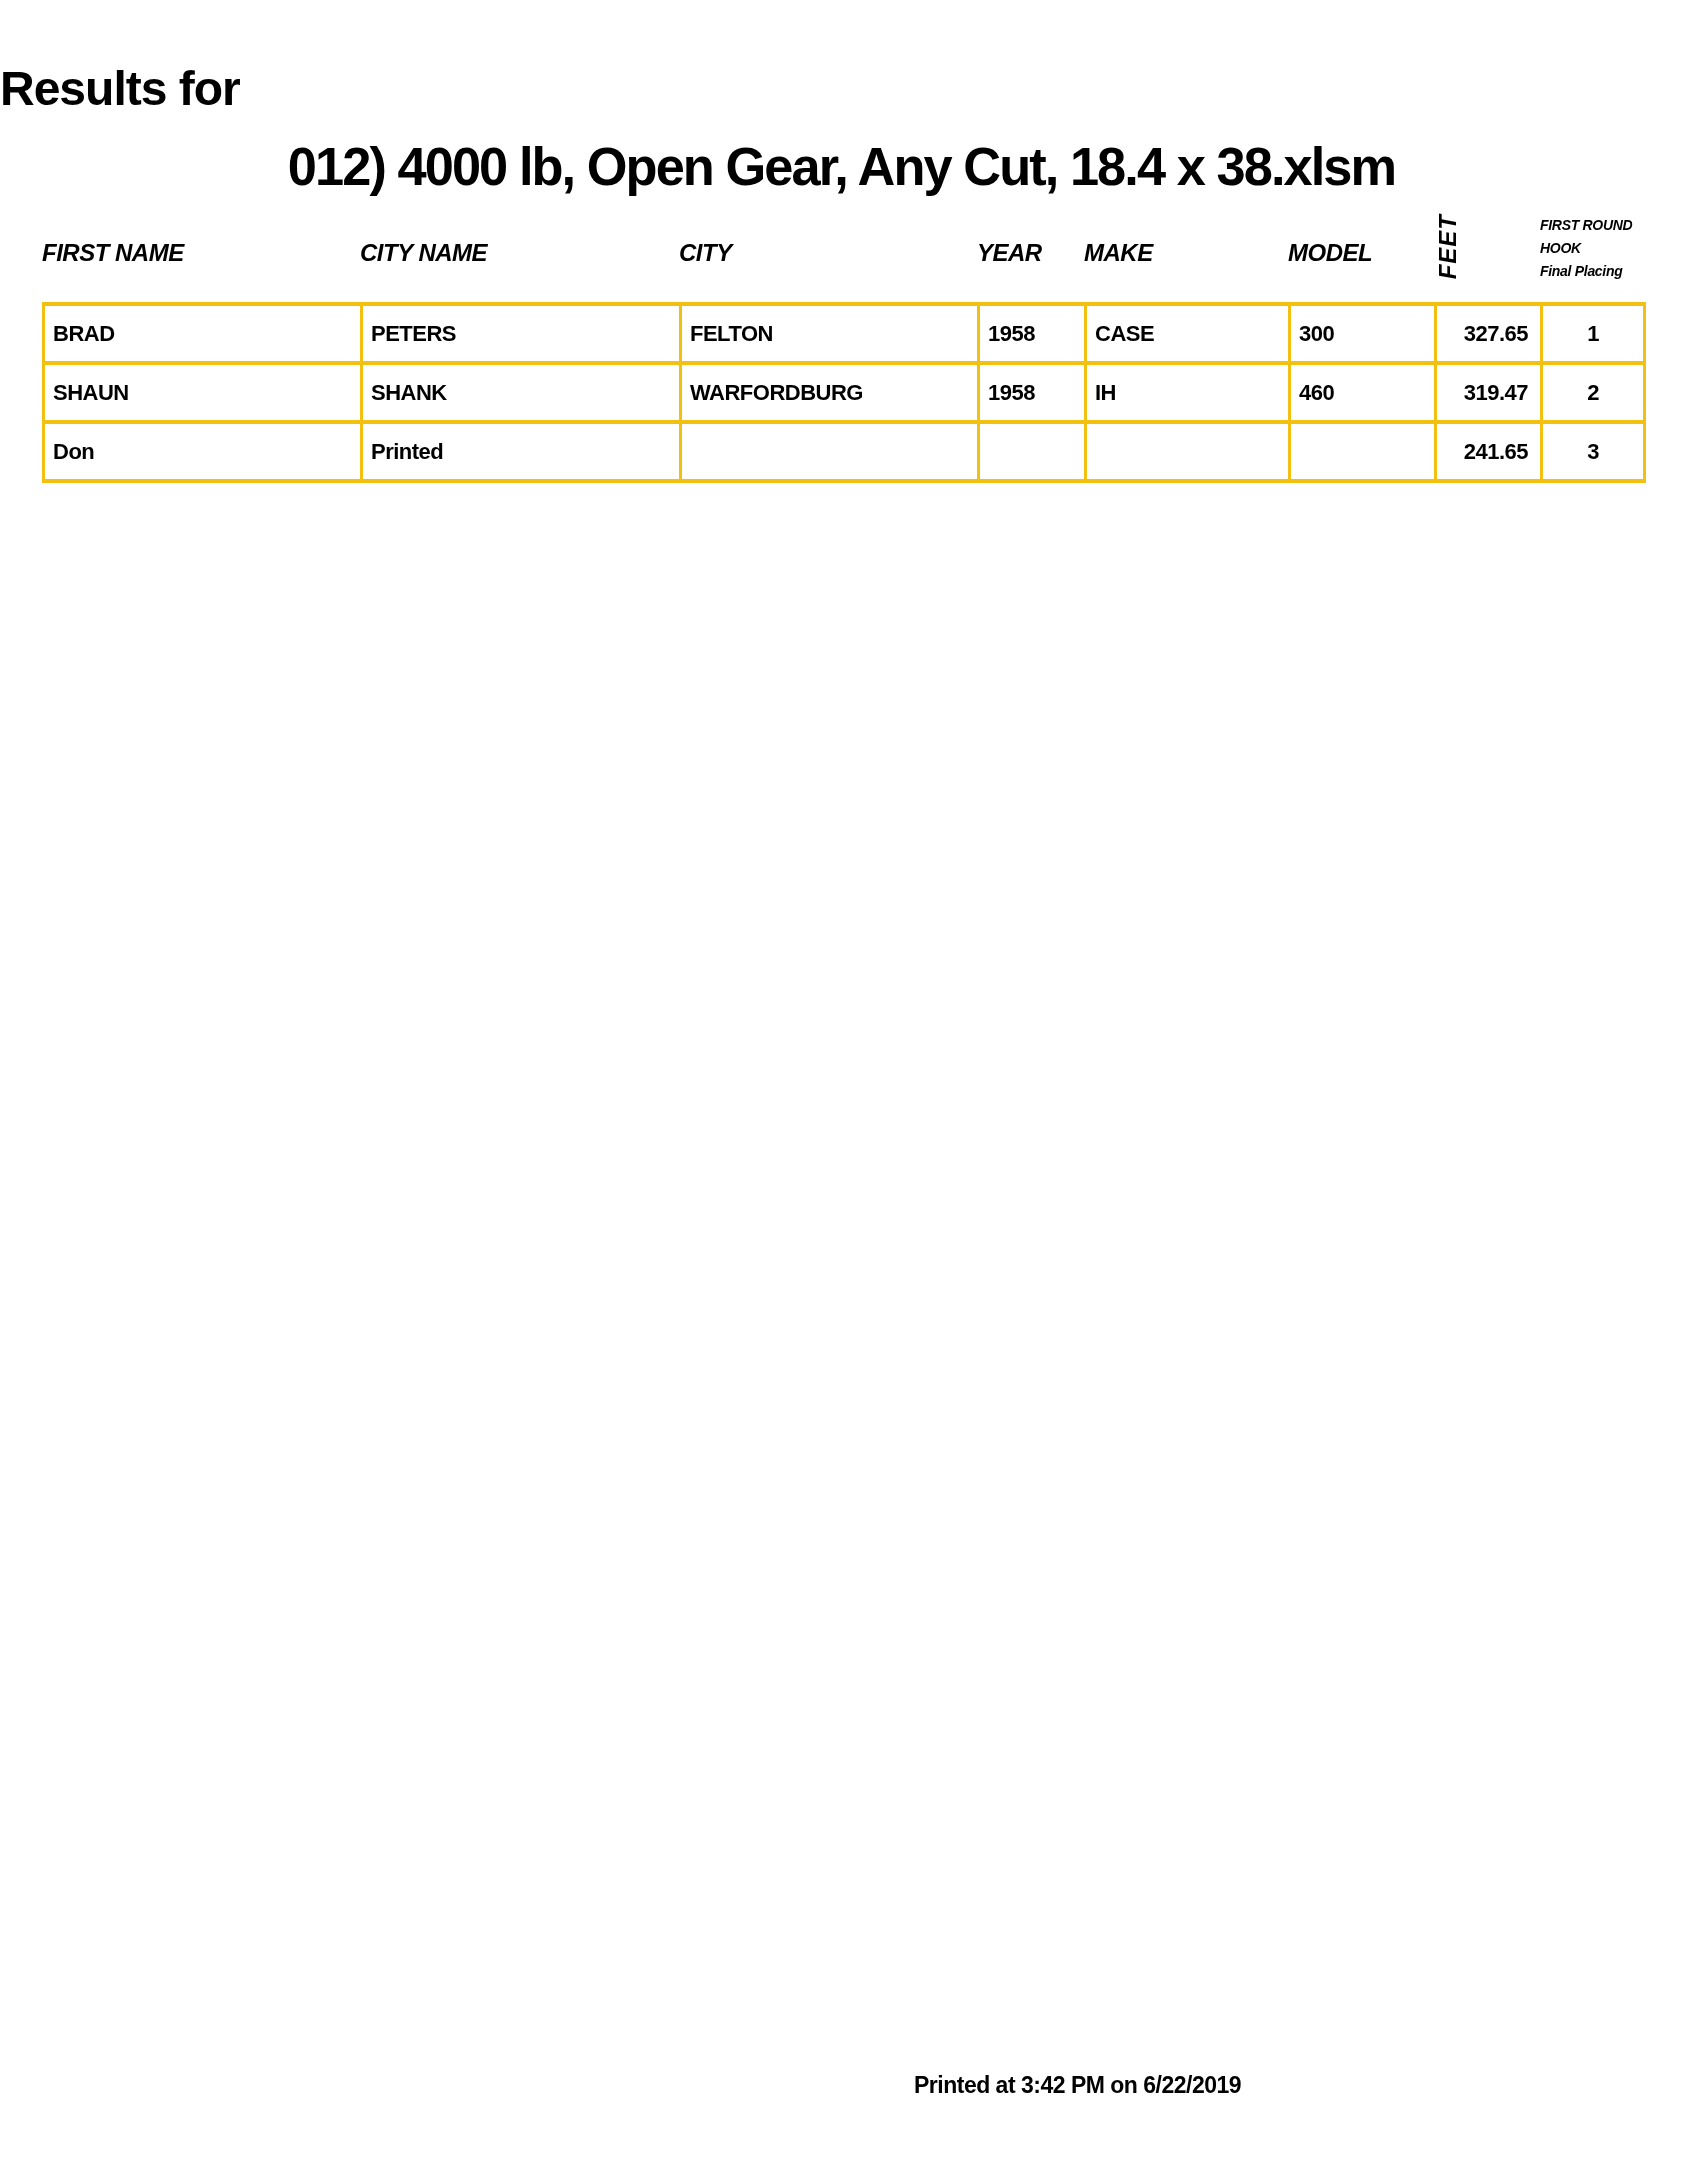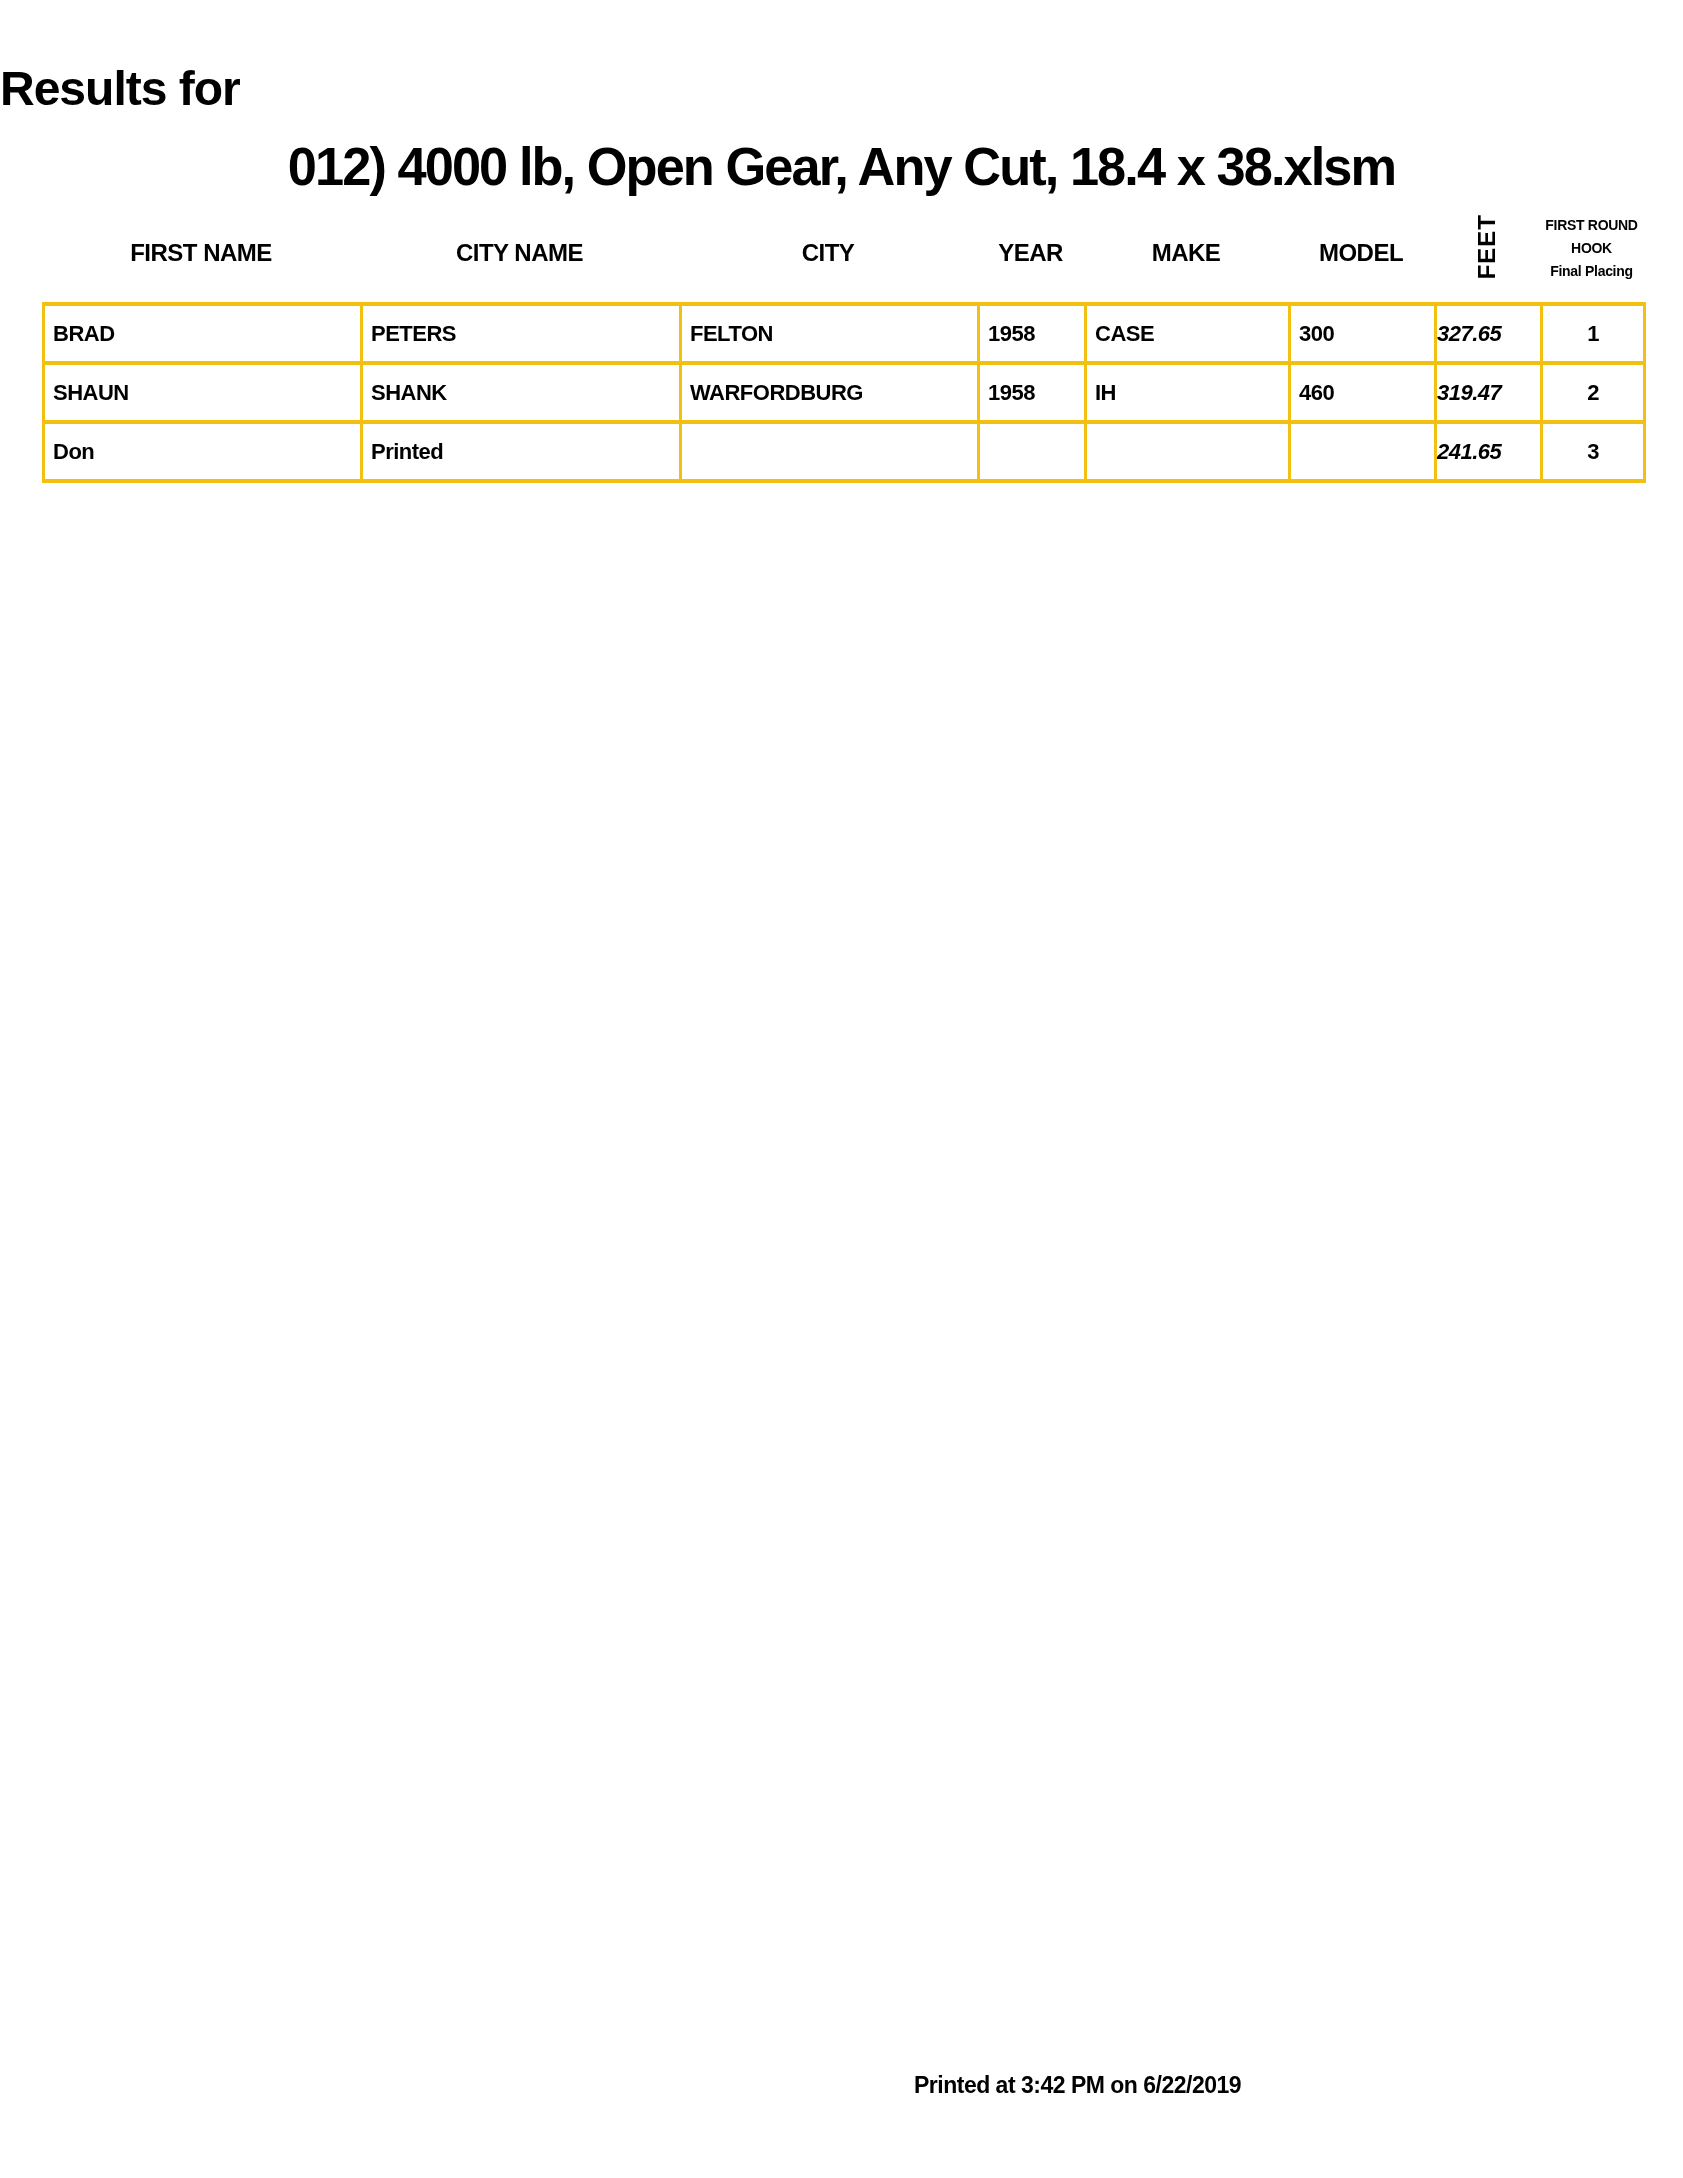--- a/index.html
+++ b/index.html
@@ -46,26 +46,27 @@
     table-layout: fixed;
     width: 1600px;
     border-collapse: collapse;
   }
   
   table.header-table {
     margin-bottom: 13px;
   }
   table.header-table th {
     padding: 0;
-    text-align: center;
+    text-align: left;
     vertical-align: bottom;
     font-size: 24px;
     font-weight: bold;
     letter-spacing: -0.5px;
     height: 83px;
+    font-style: italic;
   }
   table.header-table th .col-label {
     display: inline-block;
     padding-bottom: 22px;
   }
   .feet-rotated {
     display: inline-block;
     writing-mode: vertical-rl;
     transform: rotate(180deg);
     font-size: 24px;
@@ -90,23 +91,23 @@
     height: 55px;
     padding: 0 0 0 8px;
     font-size: 22px;
     font-weight: bold;
     letter-spacing: -0.5px;
     vertical-align: middle;
     overflow: hidden;
     white-space: nowrap;
   }
   table.data-table td.num-right {
+    text-align: right;
     padding-right: 12px;
     padding-left: 0;
-    font-style: italic;
   }
   table.data-table td.num-center {
     text-align: center;
     padding-left: 0;
   }
   .footer {
     position: absolute;
     left: 40px;
     top: 2064px;
     width: 1604px;

